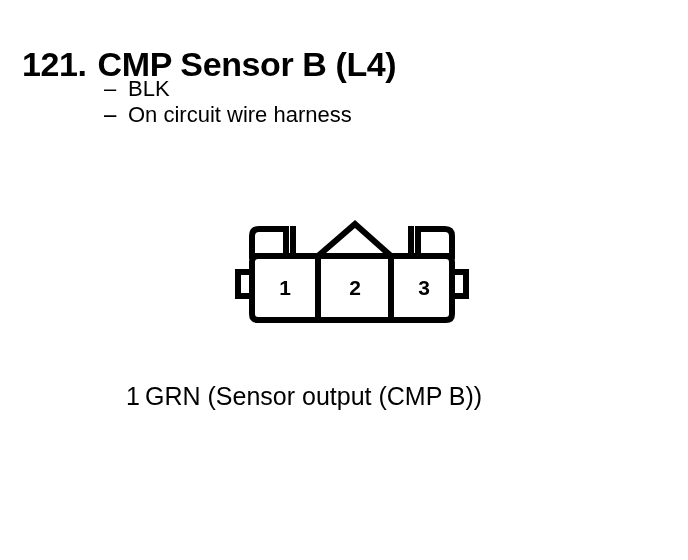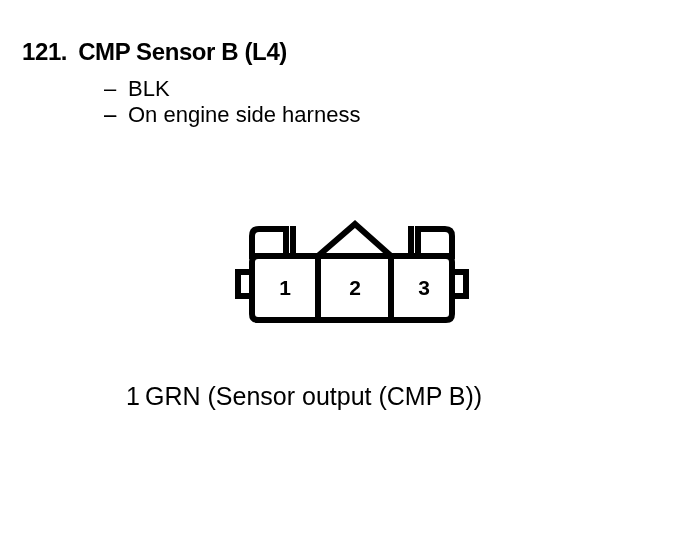--- a/index.html
+++ b/index.html
@@ -16,21 +16,21 @@
     font-family: "Liberation Sans", sans-serif;
     color: #000000;
     -webkit-font-smoothing: none;
   }
 
   
   .page-title {
     position: absolute;
     left: 22px;
     top: 22px;
-    font-size: 24px;
+    font-size: 34px;
     font-weight: bold;
     letter-spacing: -0.4px;
     white-space: nowrap;
     line-height: 1.15;
   }
   .page-title .title-number {
     margin-right: 11px;
   }
 
   
@@ -94,21 +94,21 @@
   }
 </style>
 </head>
 <body>
 
 <h1 class="page-title"><span class="title-number">121.</span><span class="title-text">CMP Sensor B (L4)</span></h1>
 
 <ul class="attr-list">
   <li><span class="dash">–</span><span>BLK</span></li>
   <li><span class="dash">–</span></li>
-  <li><span class="dash">–</span><span>On engine side harness</span></li>
+  <li><span class="dash">–</span><span>On circuit wire harness</span></li>
 </ul>
 
 <div class="connector-figure">
   <svg width="248" height="120" viewBox="0 0 248 120" xmlns="http://www.w3.org/2000/svg">
 
     <path d="M 24 42 L 24 22 Q 24 15 31 15 L 58 15" fill="none" stroke="#000000" stroke-width="6" stroke-linecap="square" stroke-linejoin="miter"></path>
     <path d="M 58 15 L 58 42" fill="none" stroke="#000000" stroke-width="6" stroke-linecap="square"></path>
     <path d="M 24 42 L 70 42" fill="none" stroke="#000000" stroke-width="6" stroke-linecap="square"></path>
     <path d="M 65 15 L 65 42" fill="none" stroke="#000000" stroke-width="6" stroke-linecap="square"></path>
 

